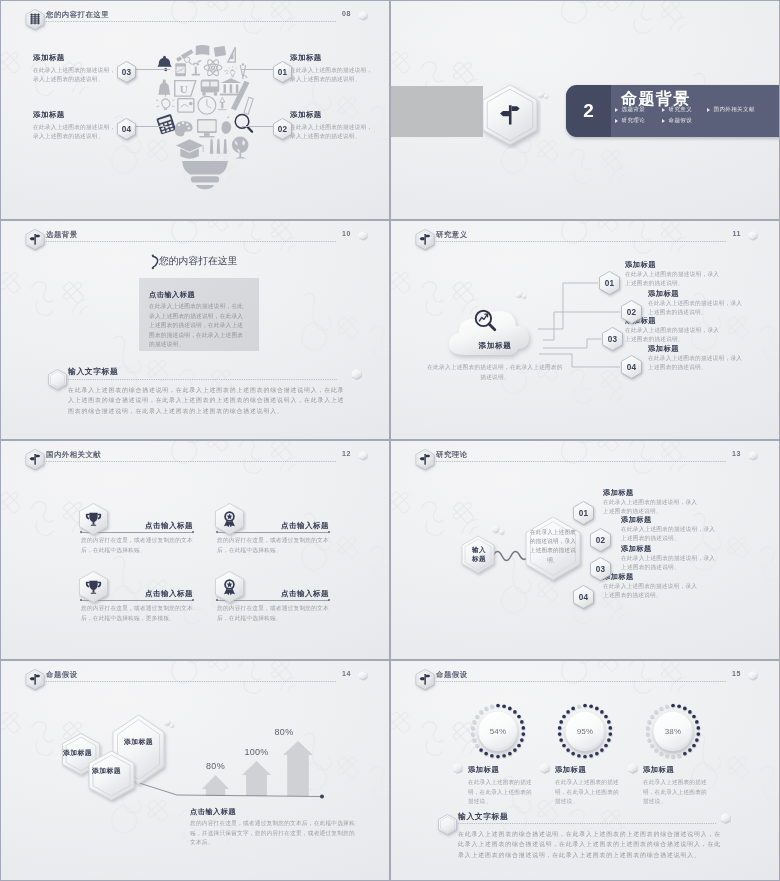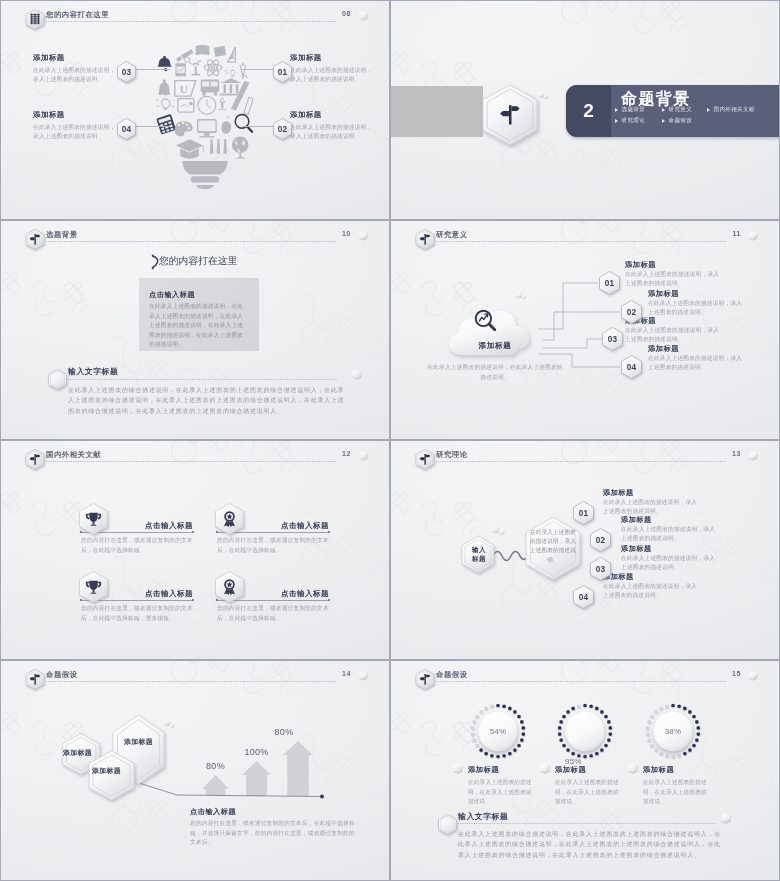--- a/index.html
+++ b/index.html
@@ -2087,21 +2087,21 @@
             <circle cx="2.69" cy="24.93" r="1.85" fill="#2b3356"></circle>
             <circle cx="4.16" cy="18.96" r="1.85" fill="#2b3356"></circle>
             <circle cx="7.01" cy="13.51" r="1.85" fill="#2b3356"></circle>
             <circle cx="11.09" cy="8.91" r="1.85" fill="#2b3356"></circle>
             <circle cx="16.15" cy="5.42" r="1.85" fill="#2b3356"></circle>
             <circle cx="21.90" cy="3.24" r="1.85" fill="#d4d6da"></circle>
           </g>
 <circle cx="32" cy="32.6" r="19.6" fill="url(#dg1)" filter="url(#ds1)"></circle>
 <circle cx="32" cy="31.0" r="18.2" fill="url(#dgi1)"></circle>
 </svg></div>
-      <div class="s8pct" style="left:174px;top:66px;width:40px;text-align:left;margin-top:30px;">95%</div>
+      <div class="s8pct" style="left:174px;top:66px;width:40px;text-align:center;">95%</div>
       <div class="bead" style="left:149px;top:102px;">
         <svg class="hx" style="" width="9" height="9.9" viewBox="0 0 10 11">
           <defs>
             <linearGradient id="bd0" x1="0" y1="0" x2="0.6" y2="1">
               <stop offset="0%" stop-color="#ffffff"></stop>
               <stop offset="60%" stop-color="#f1f2f3"></stop>
               <stop offset="100%" stop-color="#d6d7da"></stop>
             </linearGradient>
             <filter id="sbd0" x="-50%" y="-50%" width="200%" height="200%">
               <feDropShadow dx="0.5" dy="0.9" stdDeviation="0.7" flood-color="#9a9ea7" flood-opacity="0.6"></feDropShadow>

